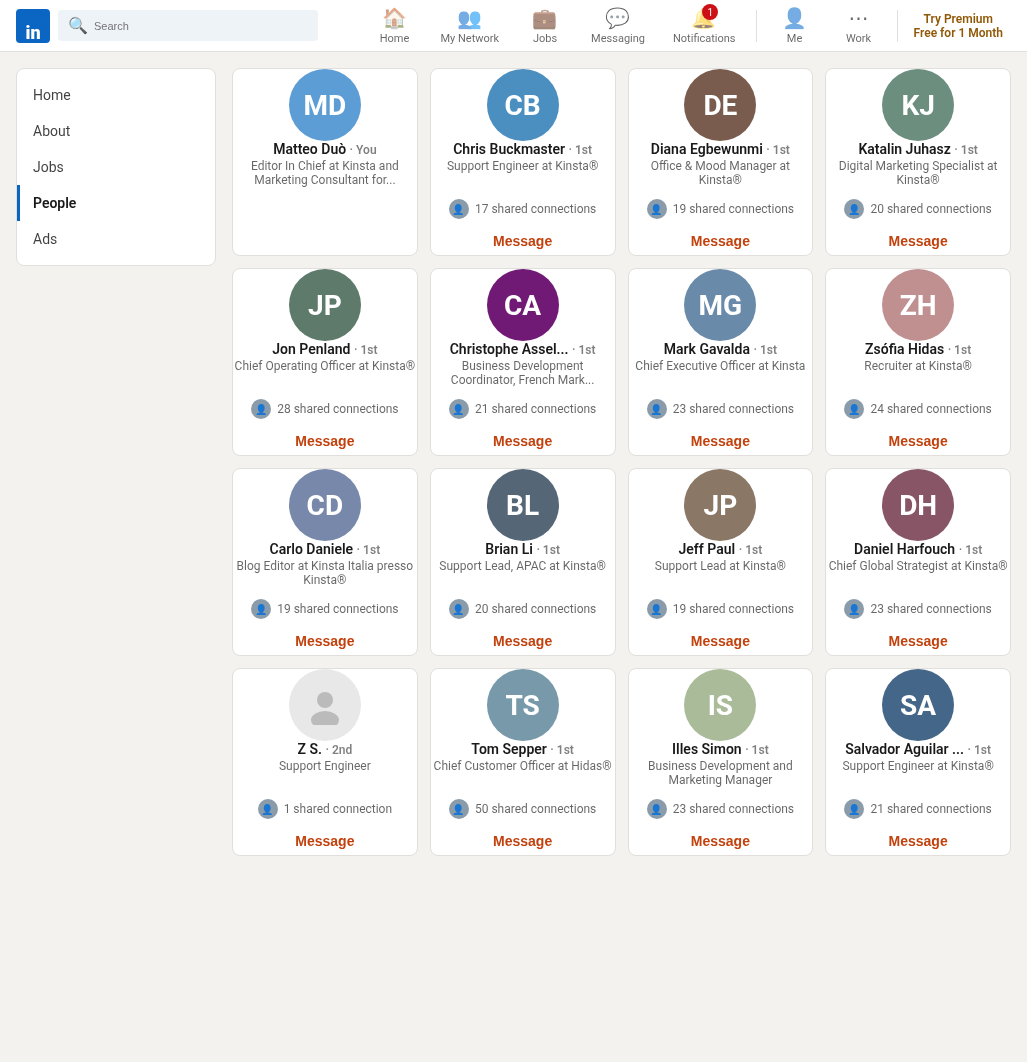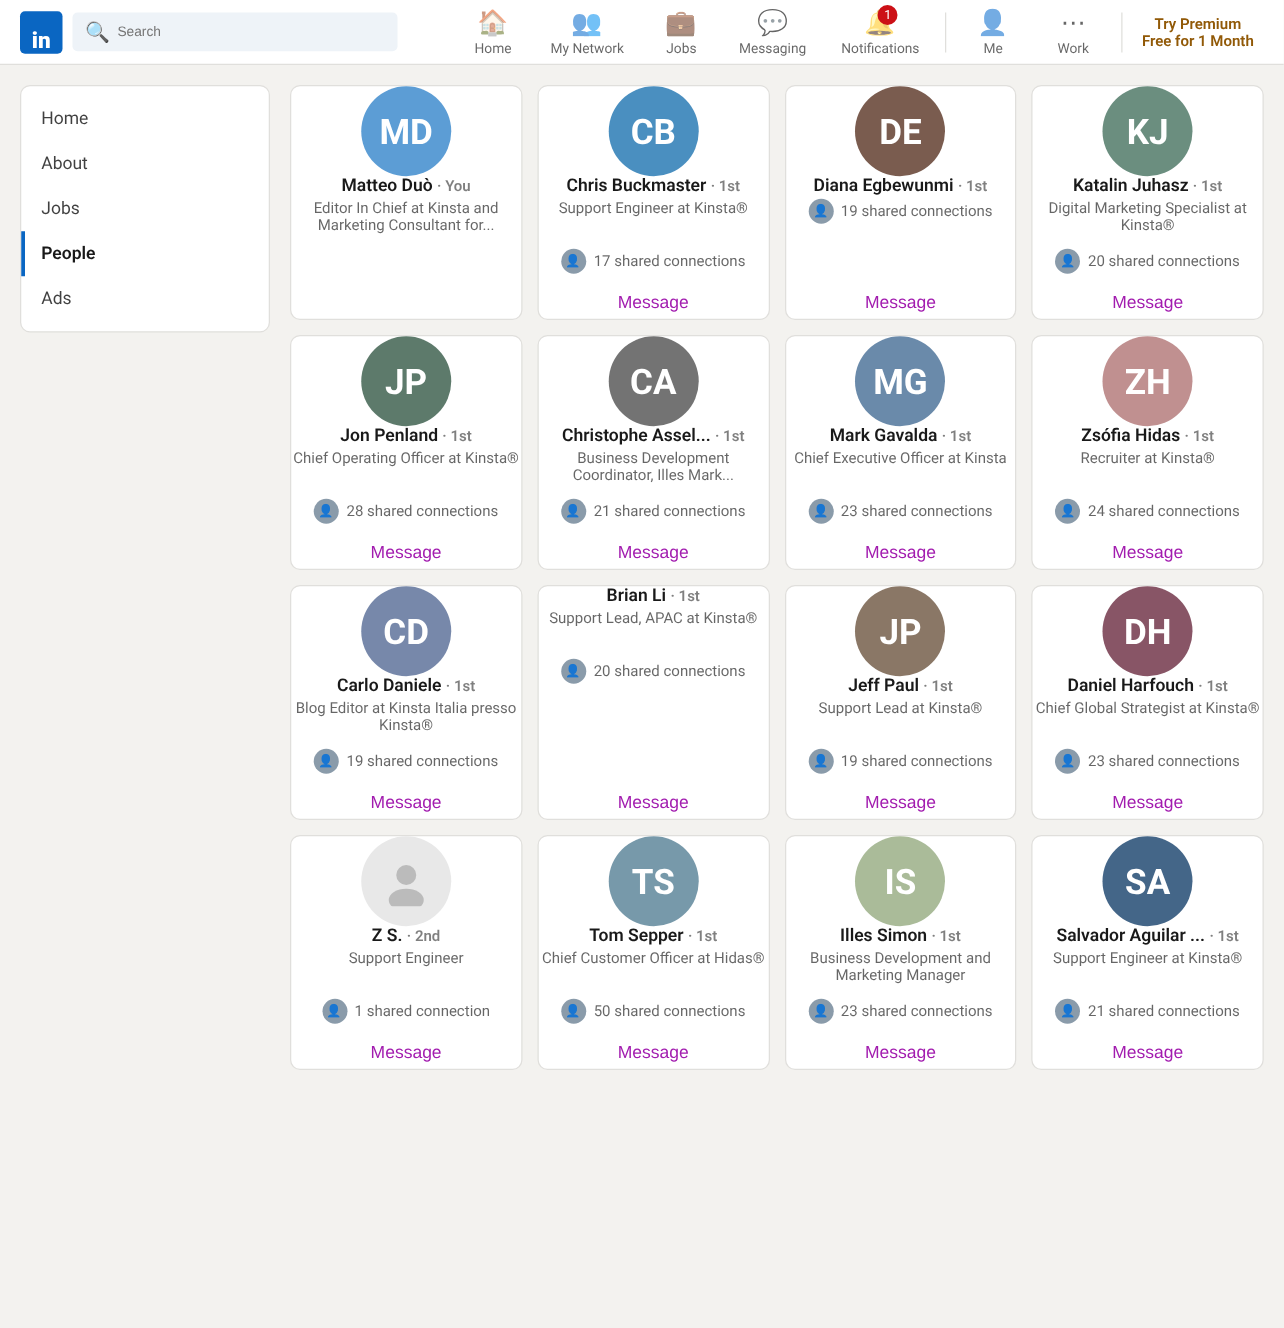--- a/index.html
+++ b/index.html
@@ -142,23 +142,23 @@
       font-size: 12px; color: rgba(0,0,0,0.6);
       margin-bottom: 8px;
     }
     .shared-avatar {
       width: 20px; height: 20px;
       border-radius: 50%;
       background: #c0c0c0;
       display: inline-block;
     }
     .message-btn {
-      color: #a21caf;
+      color: #c2410c;
       font-size: 14px;
-      font-weight: 400;
+      font-weight: 700;
       cursor: pointer;
       padding: 6px 16px;
       border-radius: 16px;
       border: none;
       background: none;
       margin-top: auto;
     }
 
     
     .avatar-circle {
@@ -258,20 +258,21 @@
       <span class="shared-avatar" style="background:#8a9baa;font-size:10px;display:flex;align-items:center;justify-content:center;color:#fff;">👤</span>
       <span>17 shared connections</span>
     </div>
     <button class="message-btn">Message</button>
   </div>
         <div class="person-card">
     <div class="avatar-circle" style="background:#7a5c4f">DE</div>
     <div class="person-name">
       Diana Egbewunmi <span class="person-degree">· 1st</span>
     </div>
+    <div class="person-title">Office &amp; Mood Manager at Kinsta®</div>
     <div class="shared-connections">
       <span class="shared-avatar" style="background:#8a9baa;font-size:10px;display:flex;align-items:center;justify-content:center;color:#fff;">👤</span>
       <span>19 shared connections</span>
     </div>
     <button class="message-btn">Message</button>
   </div>
         <div class="person-card">
     <div class="avatar-circle" style="background:#6b8e7f">KJ</div>
     <div class="person-name">
       Katalin Juhasz <span class="person-degree">· 1st</span>
@@ -289,25 +290,25 @@
       Jon Penland <span class="person-degree">· 1st</span>
     </div>
     <div class="person-title">Chief Operating Officer at Kinsta®</div>
     <div class="shared-connections">
       <span class="shared-avatar" style="background:#8a9baa;font-size:10px;display:flex;align-items:center;justify-content:center;color:#fff;">👤</span>
       <span>28 shared connections</span>
     </div>
     <button class="message-btn">Message</button>
   </div>
         <div class="person-card">
-    <div class="avatar-circle" style="background:#737373">CA</div>
+    <div class="avatar-circle" style="background:#701a75">CA</div>
     <div class="person-name">
       Christophe Assel... <span class="person-degree">· 1st</span>
     </div>
-    <div class="person-title">Business Development Coordinator, Illes Mark...</div>
+    <div class="person-title">Business Development Coordinator, French Mark...</div>
     <div class="shared-connections">
       <span class="shared-avatar" style="background:#8a9baa;font-size:10px;display:flex;align-items:center;justify-content:center;color:#fff;">👤</span>
       <span>21 shared connections</span>
     </div>
     <button class="message-btn">Message</button>
   </div>
         <div class="person-card">
     <div class="avatar-circle" style="background:#6a8aaa">MG</div>
     <div class="person-name">
       Mark Gavalda <span class="person-degree">· 1st</span>
@@ -337,20 +338,21 @@
       Carlo Daniele <span class="person-degree">· 1st</span>
     </div>
     <div class="person-title">Blog Editor at Kinsta Italia presso Kinsta®</div>
     <div class="shared-connections">
       <span class="shared-avatar" style="background:#8a9baa;font-size:10px;display:flex;align-items:center;justify-content:center;color:#fff;">👤</span>
       <span>19 shared connections</span>
     </div>
     <button class="message-btn">Message</button>
   </div>
         <div class="person-card">
+    <div class="avatar-circle" style="background:#556677">BL</div>
     <div class="person-name">
       Brian Li <span class="person-degree">· 1st</span>
     </div>
     <div class="person-title">Support Lead, APAC at Kinsta®</div>
     <div class="shared-connections">
       <span class="shared-avatar" style="background:#8a9baa;font-size:10px;display:flex;align-items:center;justify-content:center;color:#fff;">👤</span>
       <span>20 shared connections</span>
     </div>
     <button class="message-btn">Message</button>
   </div>

